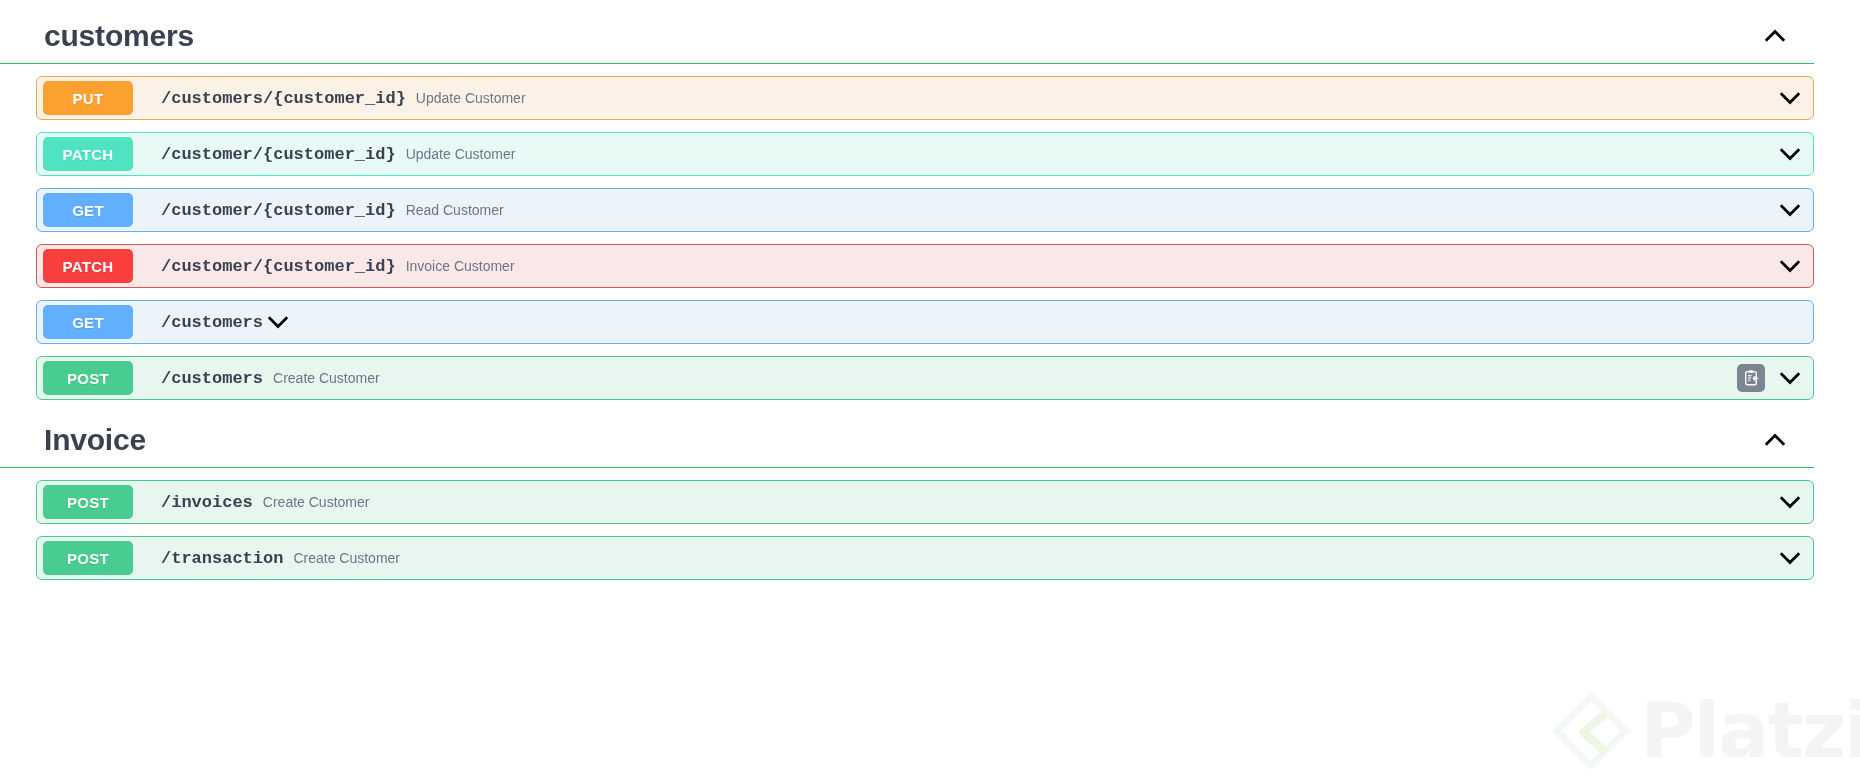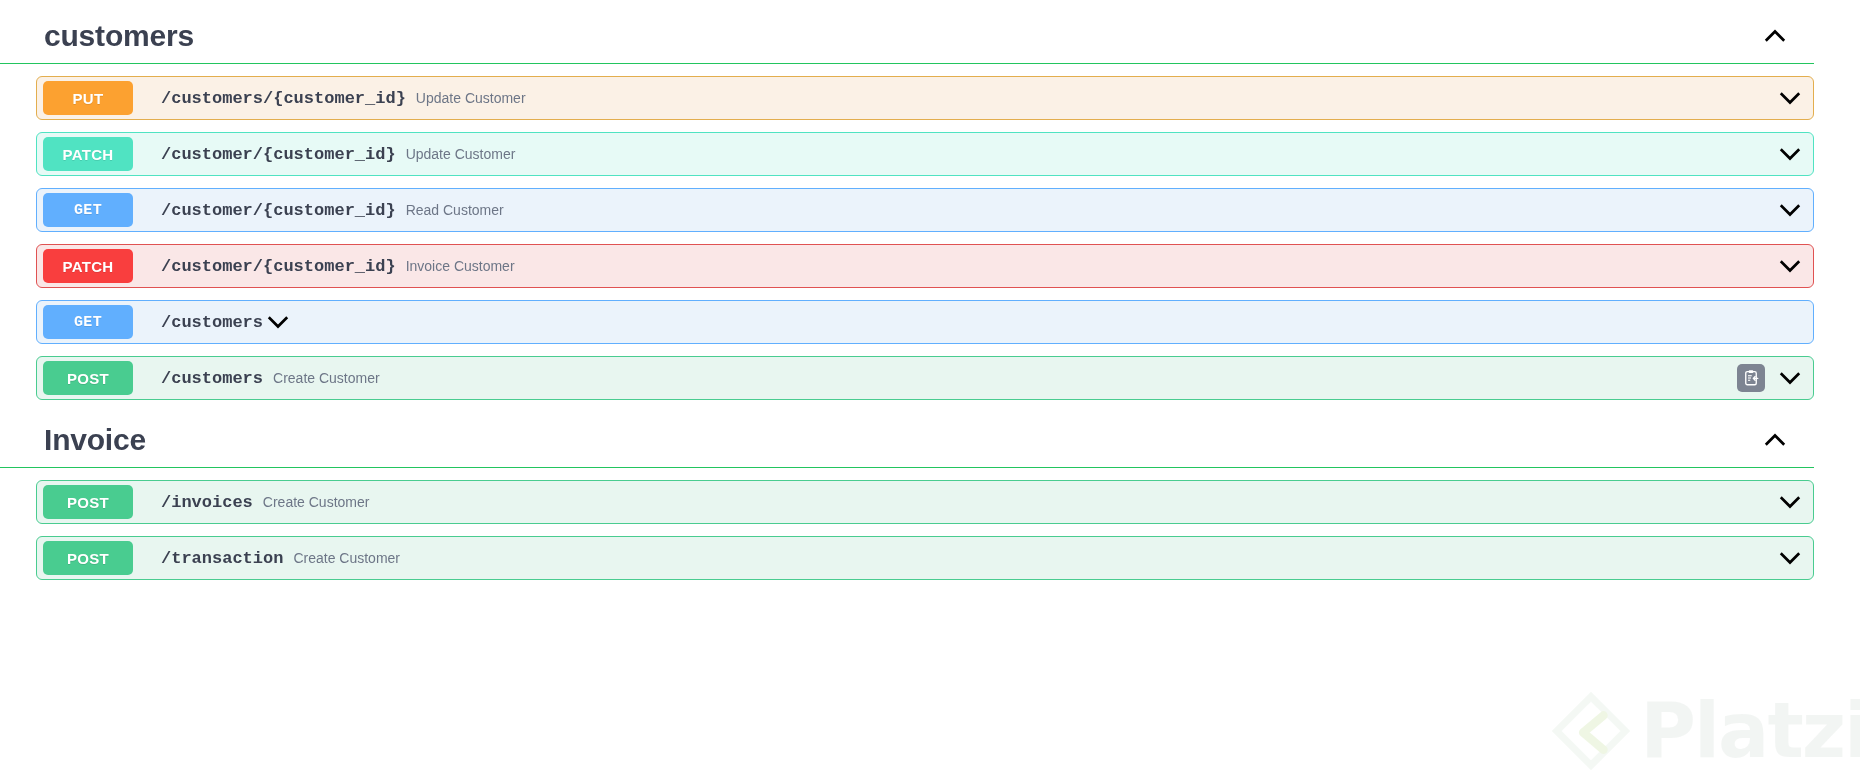--- a/index.html
+++ b/index.html
@@ -129,21 +129,21 @@
     align-items: center;
     justify-content: center;
     cursor: pointer;
     border: none;
     padding: 0;
   }
   .copy-btn svg { width: 18px; height: 18px; display:block; }
 
   
   .op.get    { border-color: #61affe; background: #ebf3fb; }
-  .op.get .badge    { background: #61affe; font-family: Liberation Mono, monospace; }
+  .op.get .badge    { background: #61affe; }
   .op.post   { border-color: #49cc90; background: #e8f6f0; }
   .op.post .badge   { background: #49cc90; }
   .op.put    { border-color: #e3ae4e; background: #fbf1e6; }
   .op.put .badge    { background: #fca130; }
   .op.patch  { border-color: #50e3c2; background: #e7faf6; }
   .op.patch .badge  { background: #50e3c2; }
   .op.delete { border-color: #e05252; background: #fae7e7; }
   .op.delete .badge { background: #f93e3e; }
 </style>
 </head>

